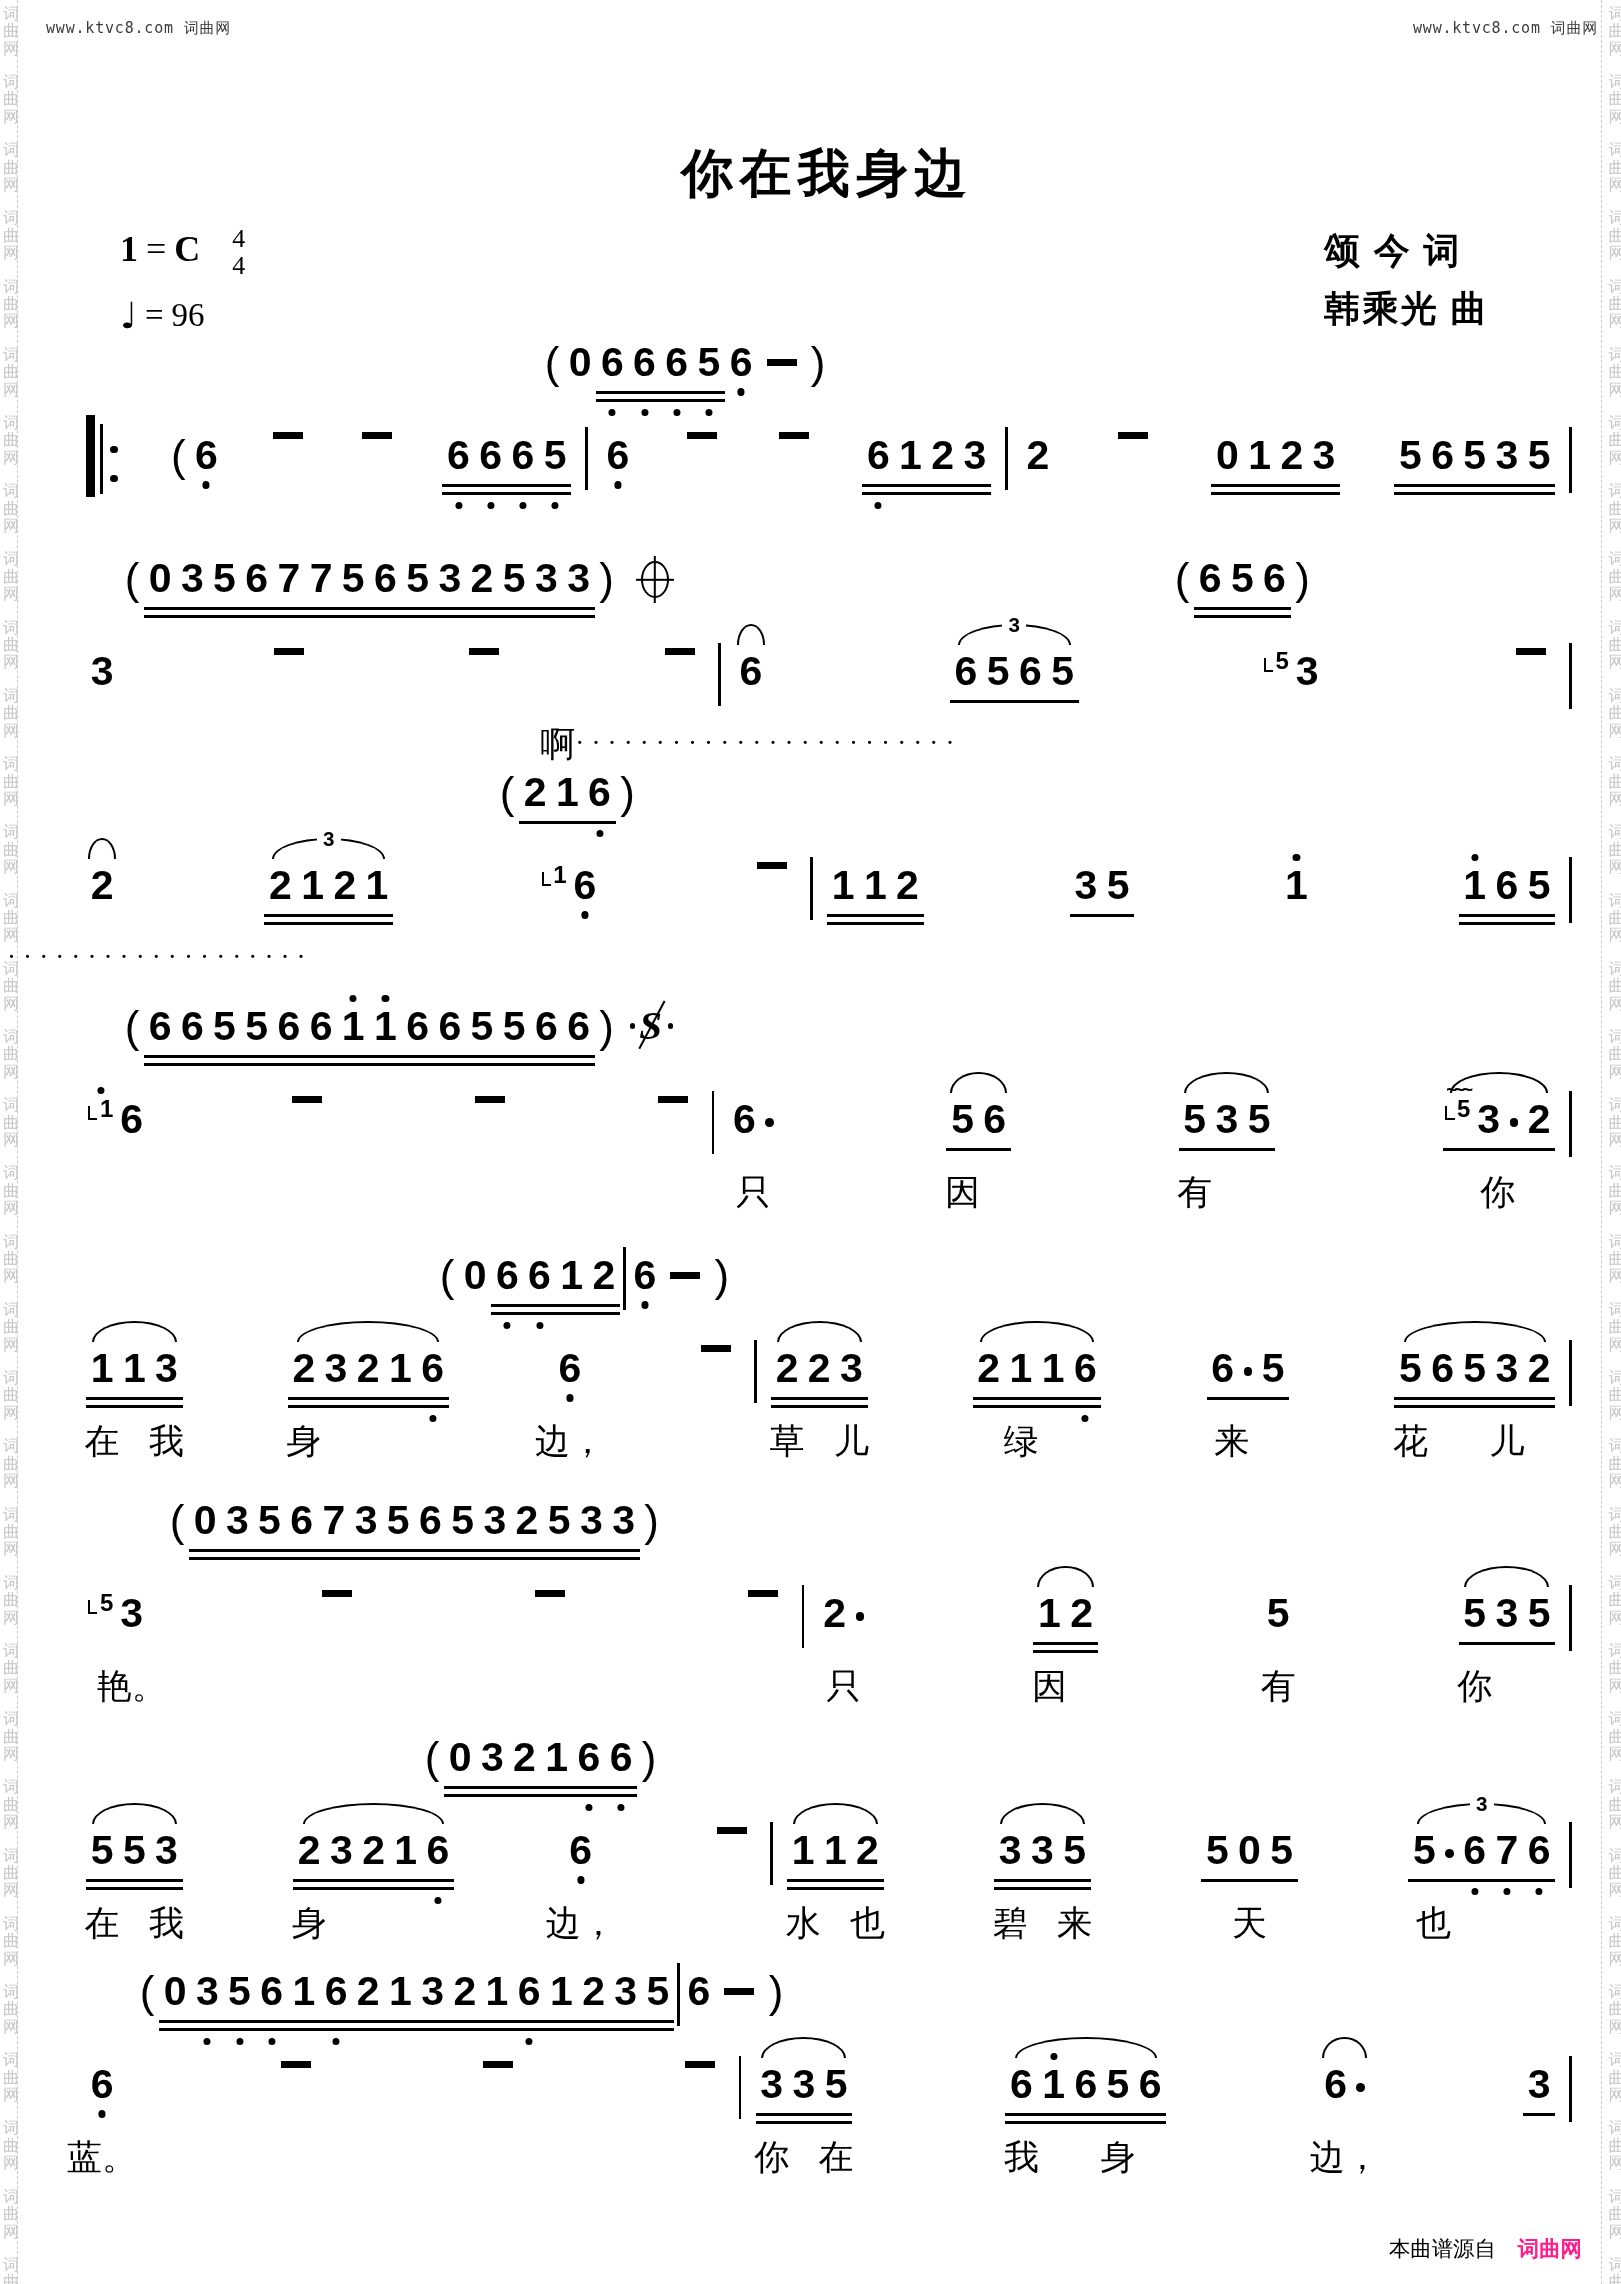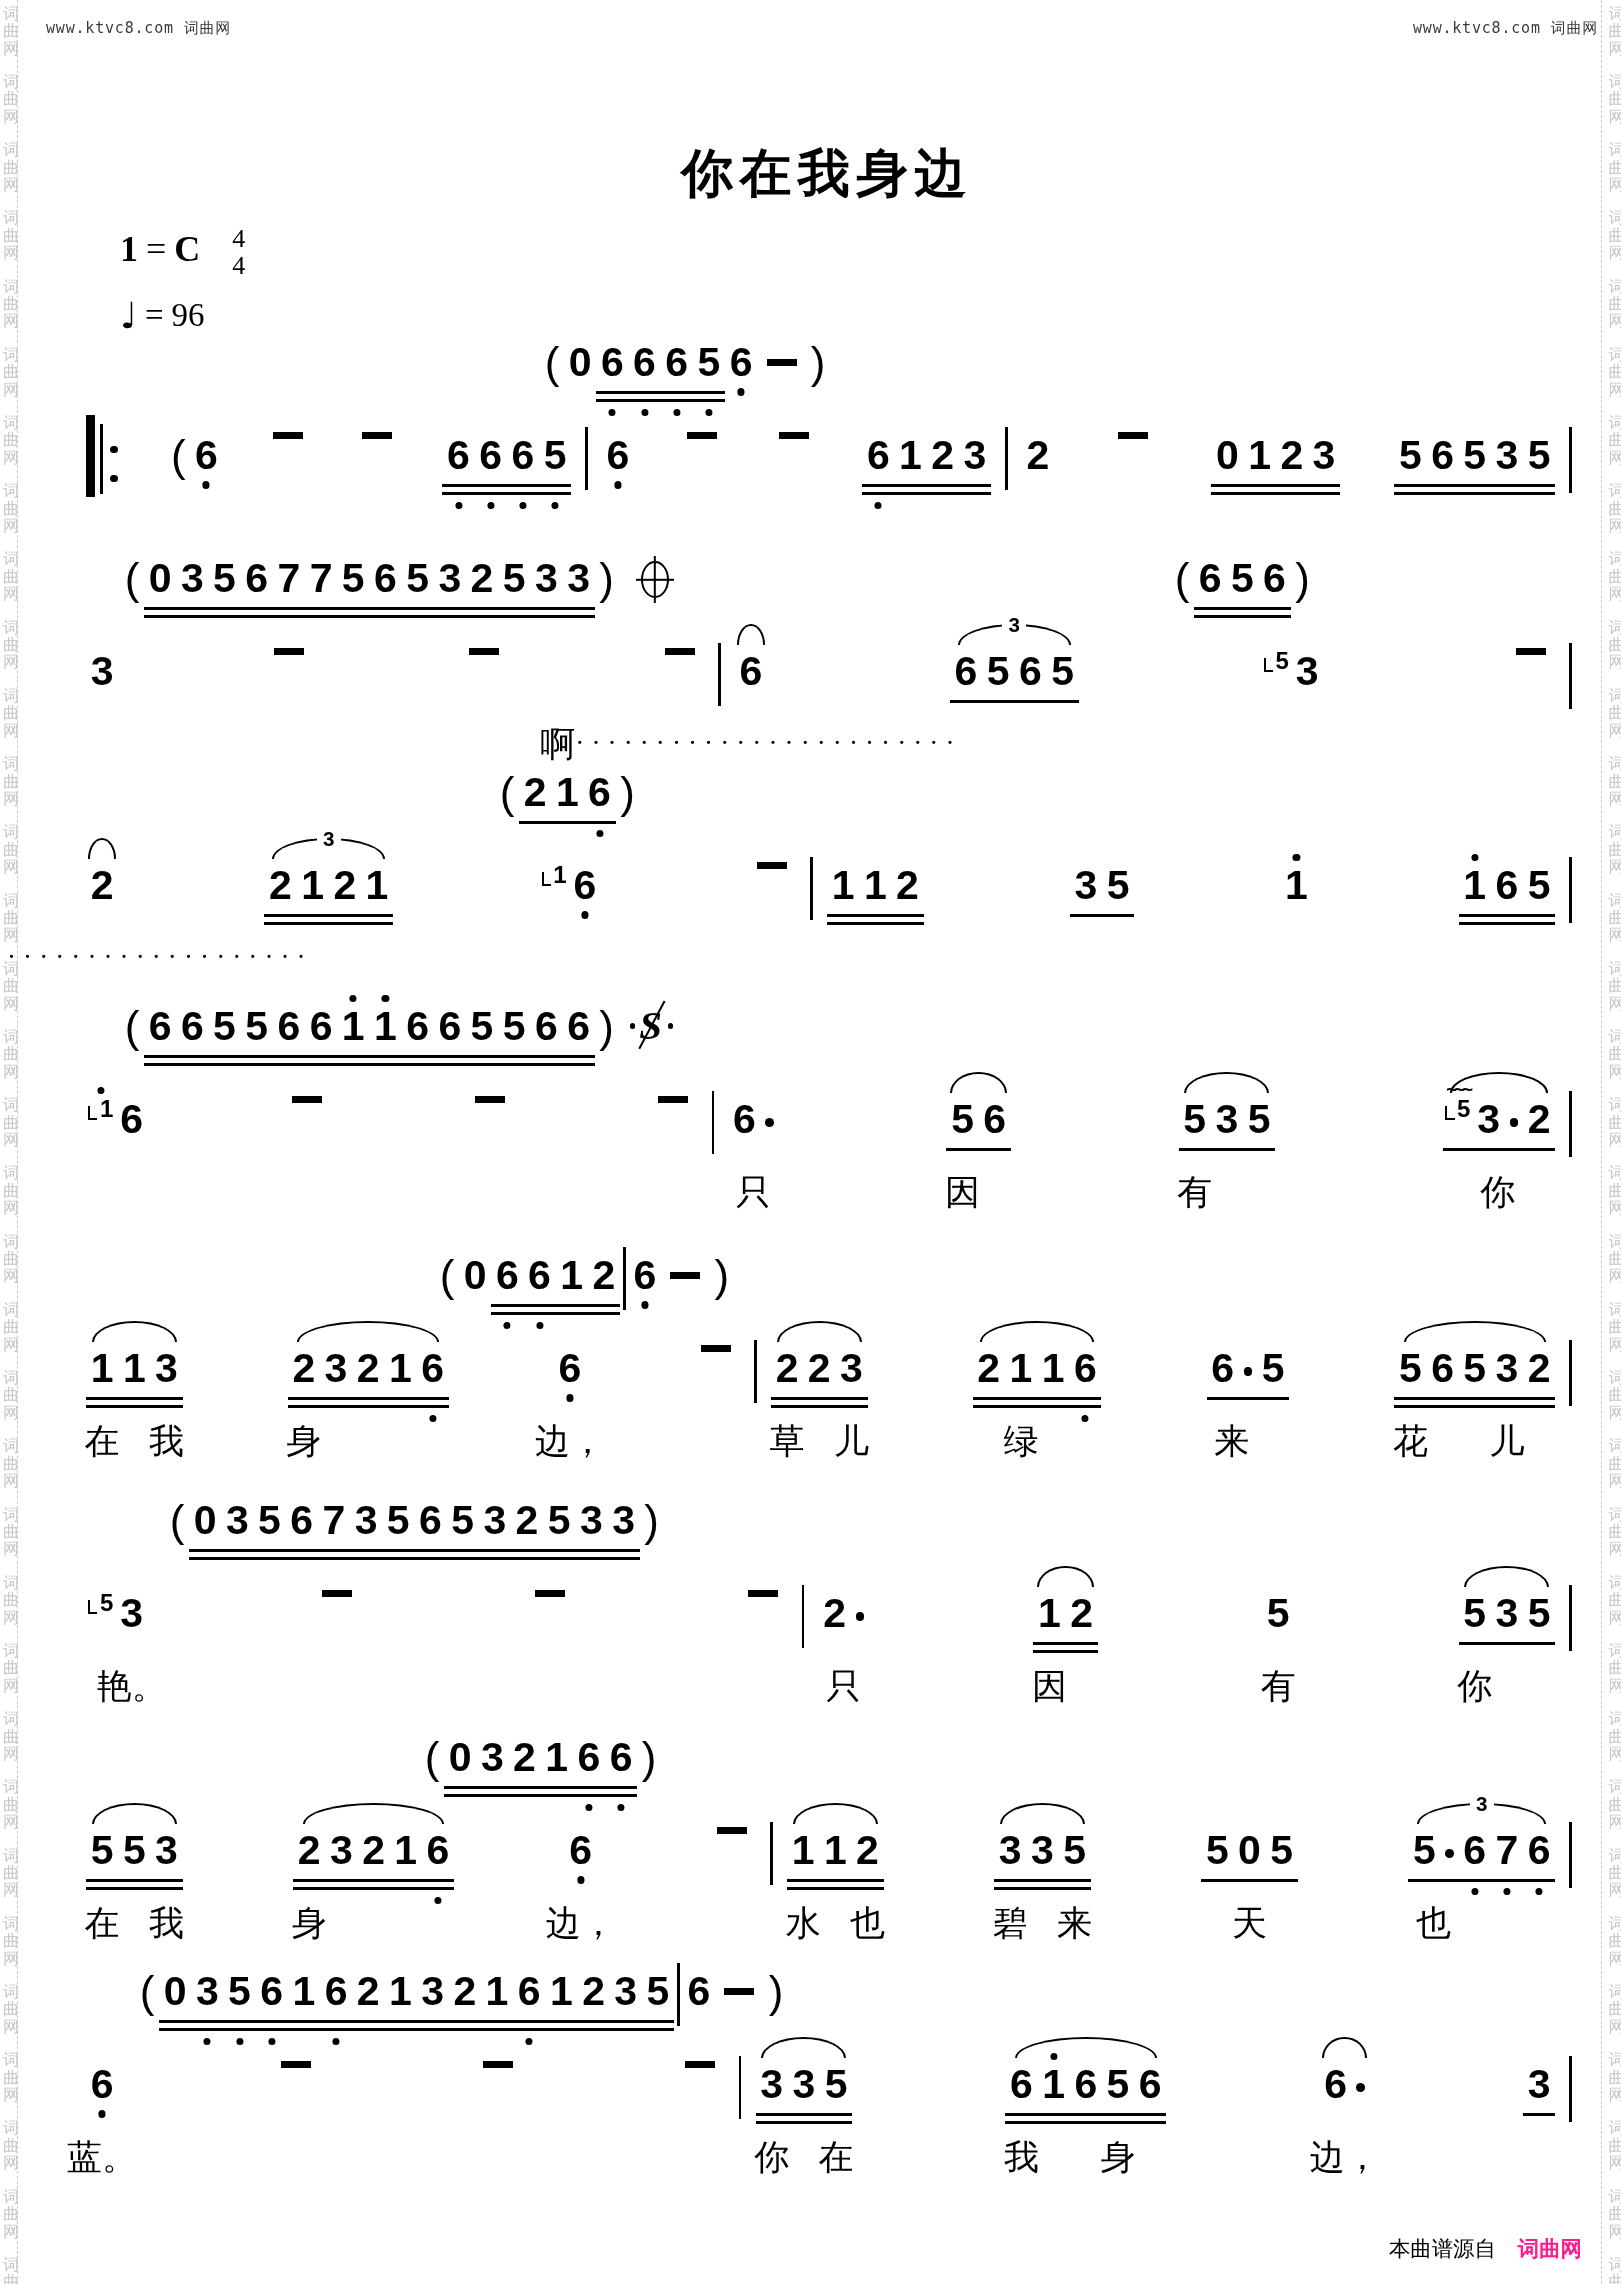--- a/index.html
+++ b/index.html
@@ -379,20 +379,24 @@
         <span>4</span>
       </span>
     </div>
     <div class="tempoline">
       <span class="notechar">♩</span>
       <span>=</span>
       <span>96</span>
     </div>
   </div>
 
+  <div class="credits">
+    <div>颂  今 词</div>
+    <div>韩乘光 曲</div>
+  </div>
 
   <div id="score">
       <div class="system">
         <div class="header" style="left: 31%;">
           <span class="grp u0">
             <span class="toks">
               <span class="tok p"><span>(</span></span>
               <span class="tok"><span>0</span></span>
             </span>
           </span>

